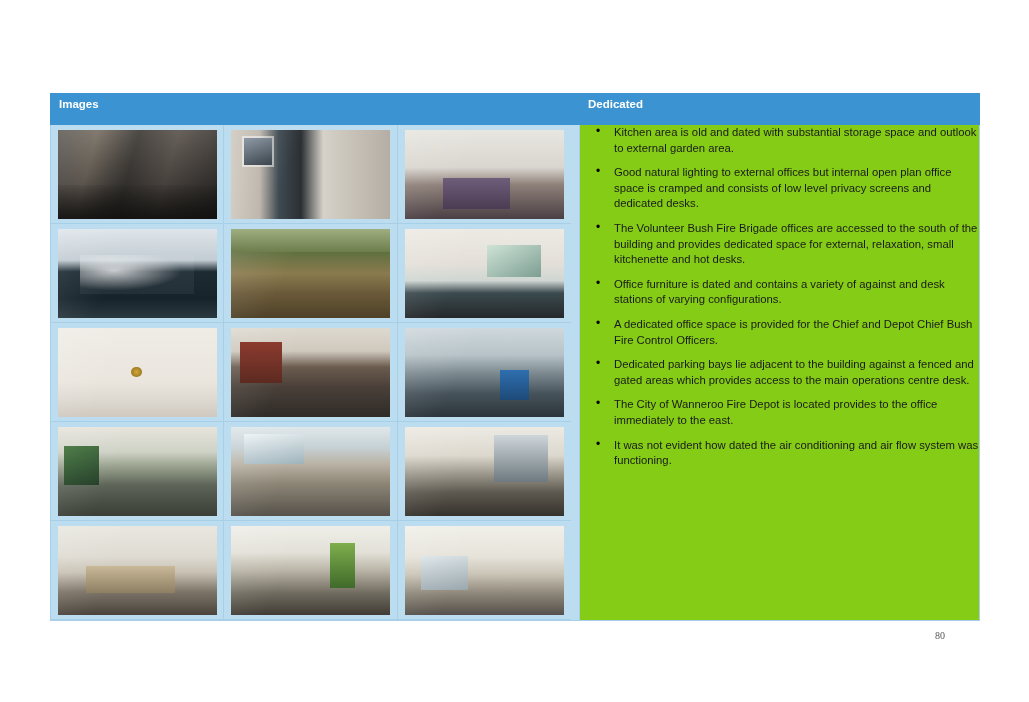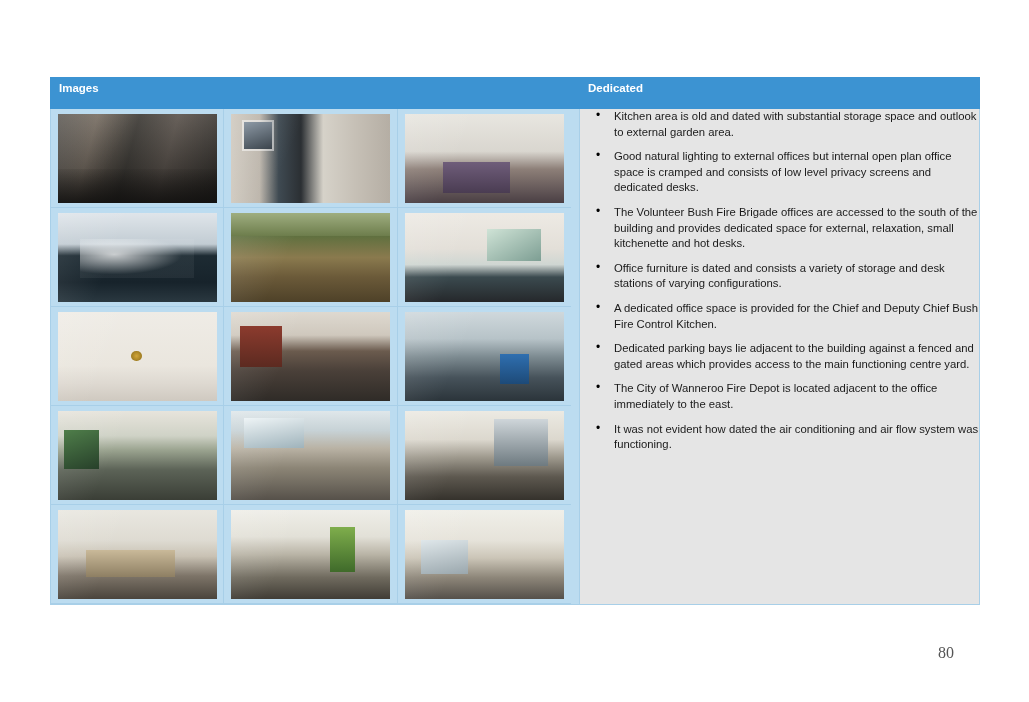--- a/index.html
+++ b/index.html
@@ -15,21 +15,21 @@
   }
   .page {
     position: relative;
     width: 1029px;
     height: 702px;
     background: #ffffff;
   }
   .doc-table {
     position: absolute;
     left: 50px;
-    top: 77px;
+    top: 93px;
     width: 911px;
     border-collapse: collapse;
     table-layout: fixed;
   }
   .doc-table td, .doc-table th {
     padding: 0;
     vertical-align: top;
   }
   .header-row td {
     background: #3c93d2;
@@ -47,21 +47,21 @@
     border-left: 1px solid #a8cfe8;
     border-right: 1px solid #a8cfe8;
     border-bottom: 1px solid #a8cfe8;
     background: #bcdcf0;
     padding: 0;
   }
   .commentary-cell {
     border-left: 1px solid #a8cfe8;
     border-right: 1px solid #a8cfe8;
     border-bottom: 1px solid #a8cfe8;
-    background: #e5e5e5;
+    background: #84cc16;
     padding: 6px 10px 6px 8px;
   }
 
   .img-grid {
     display: flex;
     flex-wrap: wrap;
     padding: 0;
     margin: 0;
   }
   .img-slot {
@@ -249,26 +249,25 @@
     content: "\2022";
     position: absolute;
     left: 0;
     top: -1px;
     font-size: 12px;
     color: #000;
   }
 
   .page-number {
     position: absolute;
-    right: 75px;
+    right: 84px;
     top: 630px;
     font-family: "Liberation Serif", serif;
-    font-size: 16px;
+    font-size: 10px;
     color: #555555;
-    margin-top: 14px;
   }
 </style>
 </head>
 <body>
 
 <div class="page">
 
   <table class="doc-table">
     <tbody>
         <tr class="header-row">
@@ -359,24 +358,24 @@
                 </div>
           </div>
 
         </div>
       </td>
       <td class="commentary-cell">
         <ul class="commentary-list">
           <li>Kitchen area is old and dated with substantial storage space and outlook to external garden area.</li>
           <li>Good natural lighting to external offices but internal open plan office space is cramped and consists of low level privacy screens and dedicated desks.</li>
           <li>The Volunteer Bush Fire Brigade offices are accessed to the south of the building and provides dedicated space for external, relaxation, small kitchenette and hot desks.</li>
-          <li>Office furniture is dated and consists a variety of storage and desk stations of varying configurations.</li>
-          <li>A dedicated office space is provided for the Chief and Deputy Chief Bush Fire Control Kitchen.</li>
-          <li>Dedicated parking bays lie adjacent to the building against a fenced and gated areas which provides access to the main functioning centre yard.</li>
-          <li>The City of Wanneroo Fire Depot is located adjacent to the office immediately to the east.</li>
+          <li>Office furniture is dated and contains a variety of against and desk stations of varying configurations.</li>
+          <li>A dedicated office space is provided for the Chief and Depot Chief Bush Fire Control Officers.</li>
+          <li>Dedicated parking bays lie adjacent to the building against a fenced and gated areas which provides access to the main operations centre desk.</li>
+          <li>The City of Wanneroo Fire Depot is located provides to the office immediately to the east.</li>
           <li>It was not evident how dated the air conditioning and air flow system was functioning.</li>
         </ul>
       </td>
     </tr>
   </tbody>
     </table>
 
   <div class="page-number">80</div>
 
 </div>

